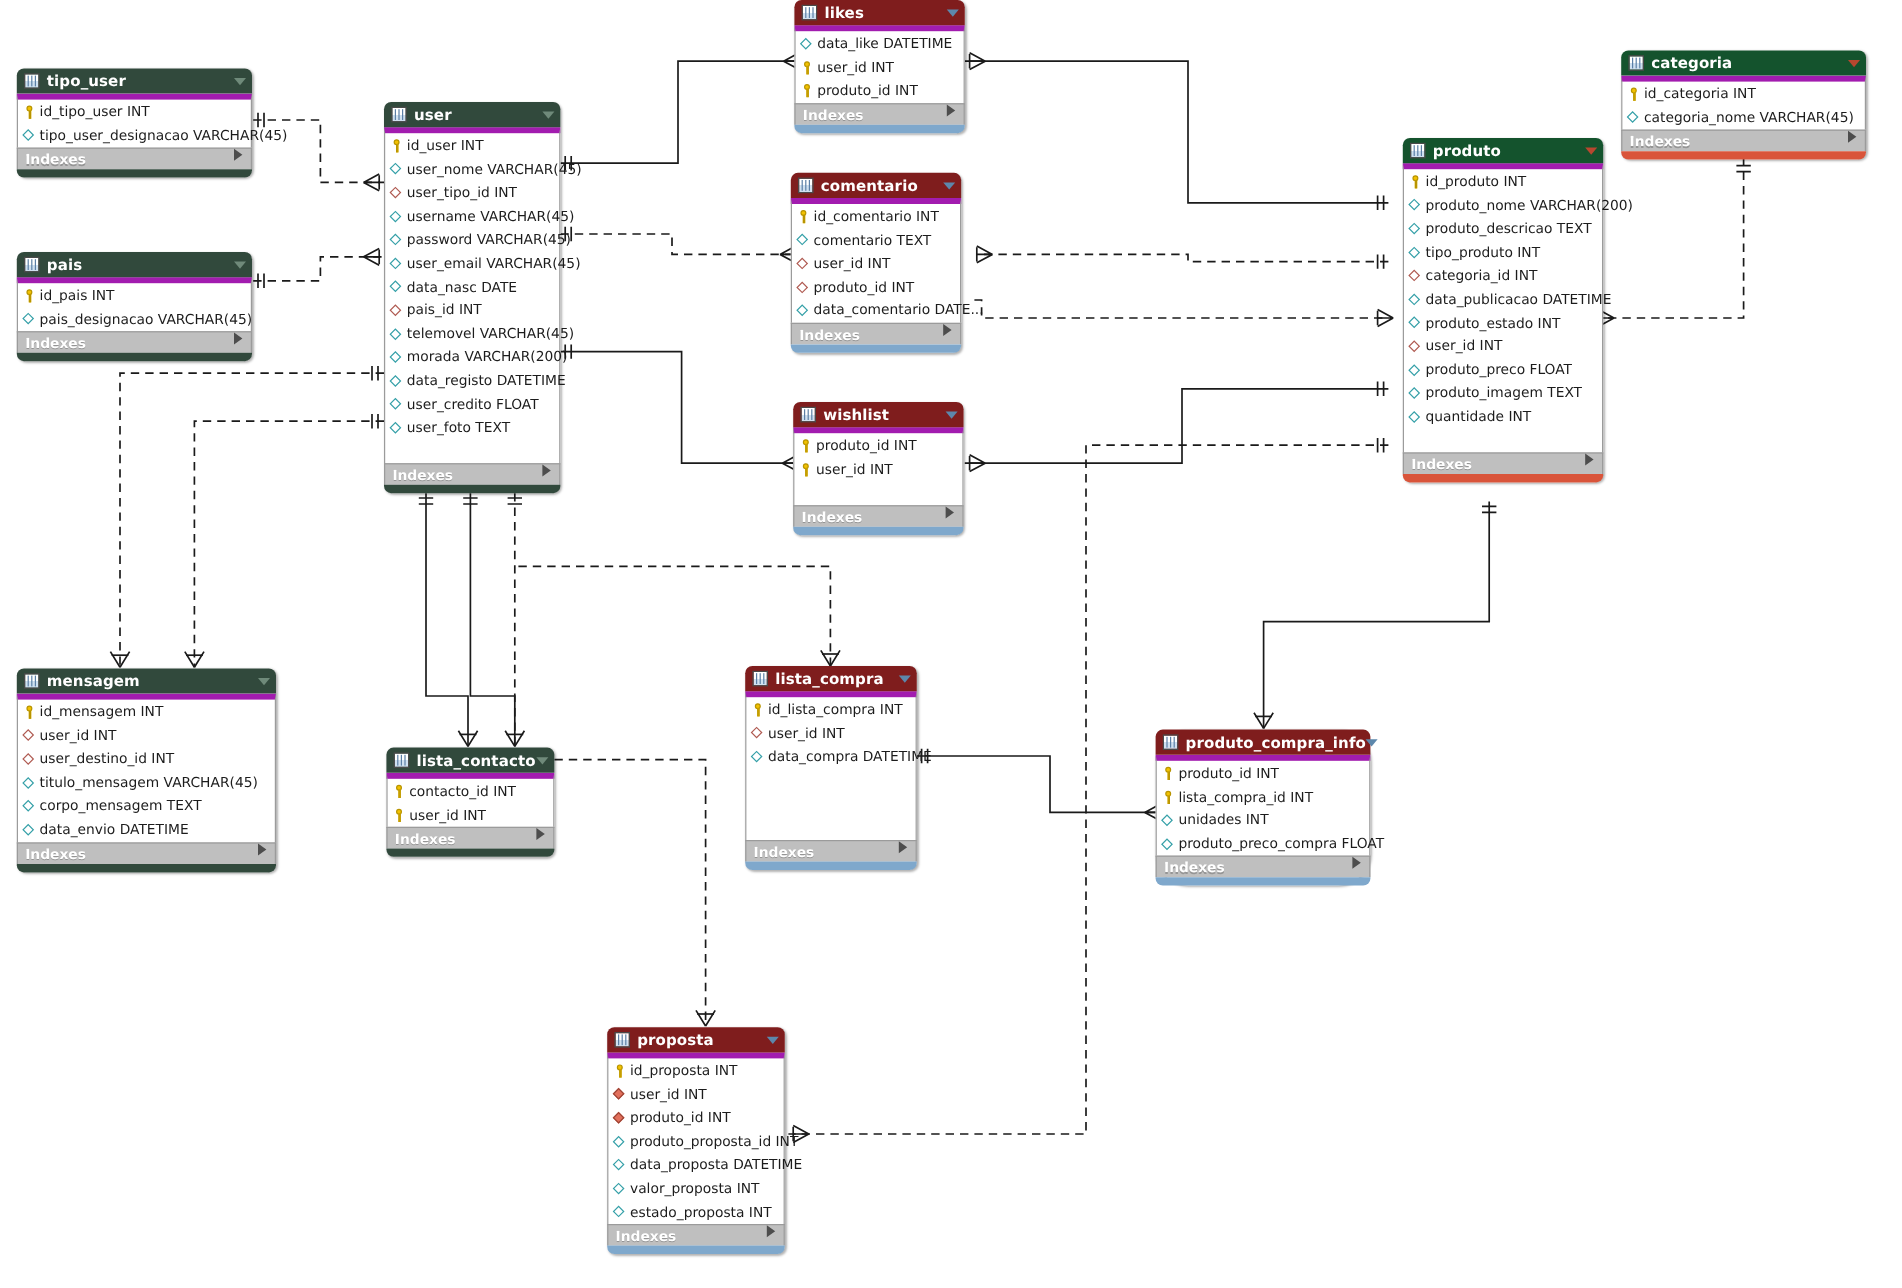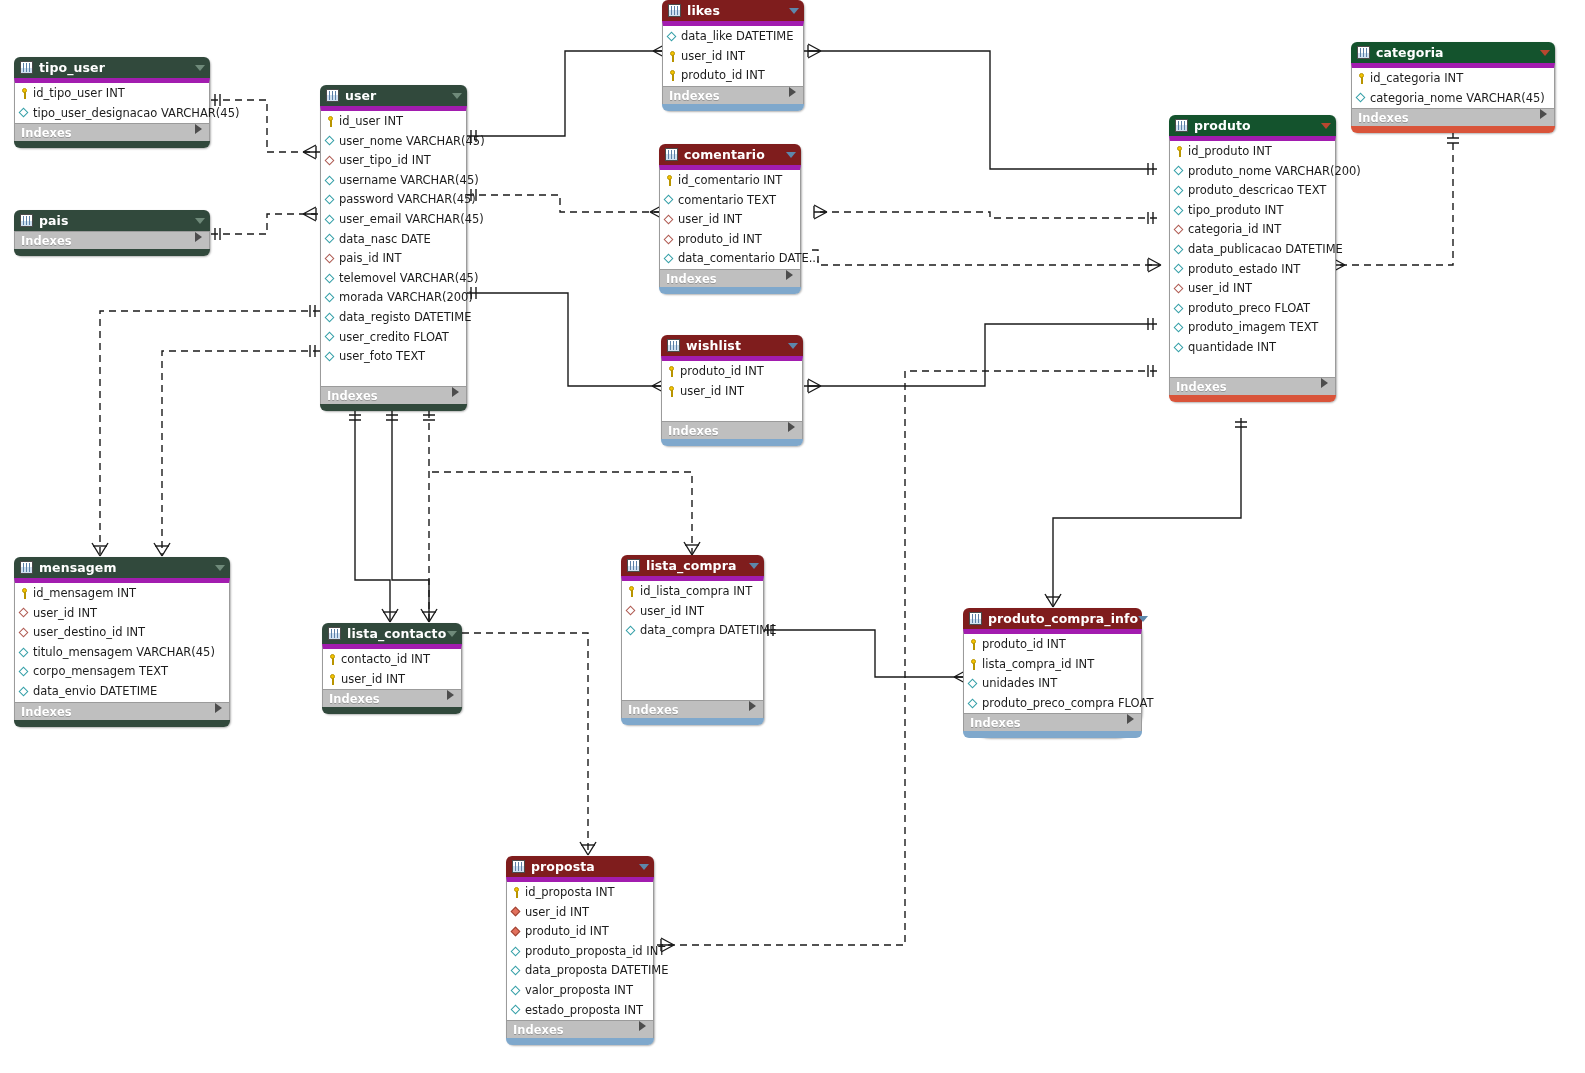--- a/index.html
+++ b/index.html
@@ -355,20 +355,30 @@
           <span class="iarrow"></span>
         </div>
         <div class="foot"></div>
       </div>
       <div class="tbl green" style="left: 14px; top: 192px; width: 196px; margin-top: 18px;">
         <div class="hdr">
           <span class="tricon"></span>
           <span class="tname">pais</span>
           <span class="caret"></span>
         </div>
+        <div class="cols">
+          <div class="col">
+            <span class="ico key"></span>
+            <span class="ctext">id_pais INT</span>
+          </div>
+          <div class="col">
+            <span class="ico dia"></span>
+            <span class="ctext">pais_designacao VARCHAR(45)</span>
+          </div>
+        </div>
         <div class="idx">
           <span class="ilab">Indexes</span>
           <span class="iarrow"></span>
         </div>
         <div class="foot"></div>
       </div>
       <div class="tbl green" style="left: 320px; top: 85px; width: 147px;">
         <div class="hdr">
           <span class="tricon"></span>
           <span class="tname">user</span>

